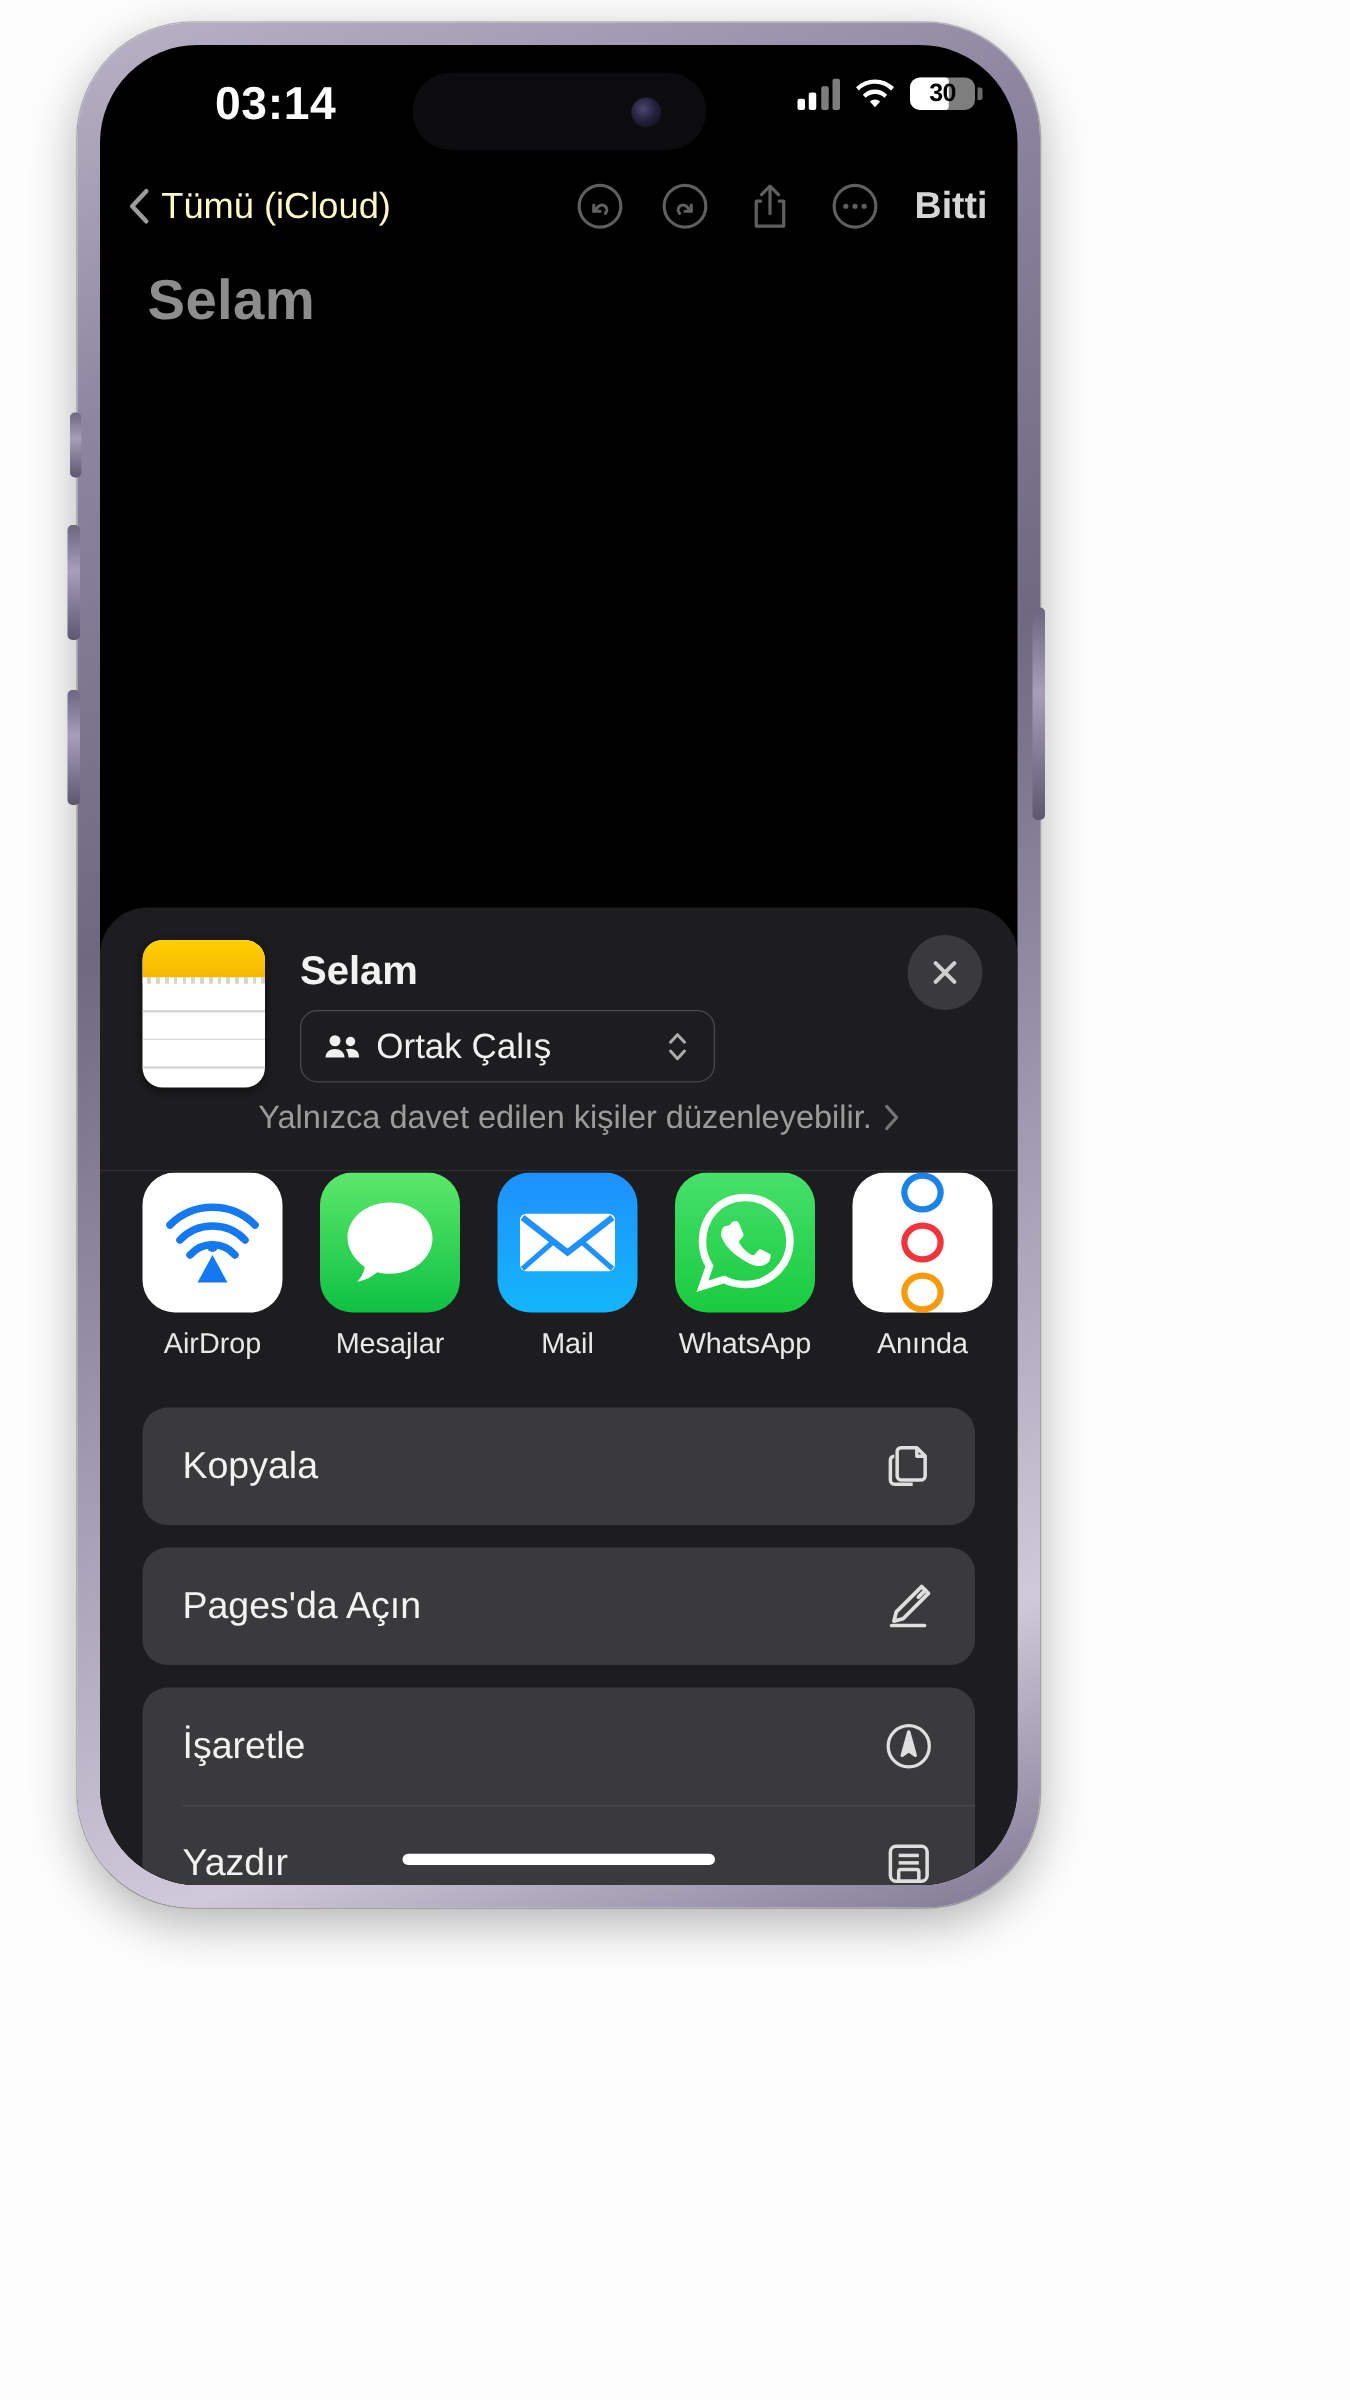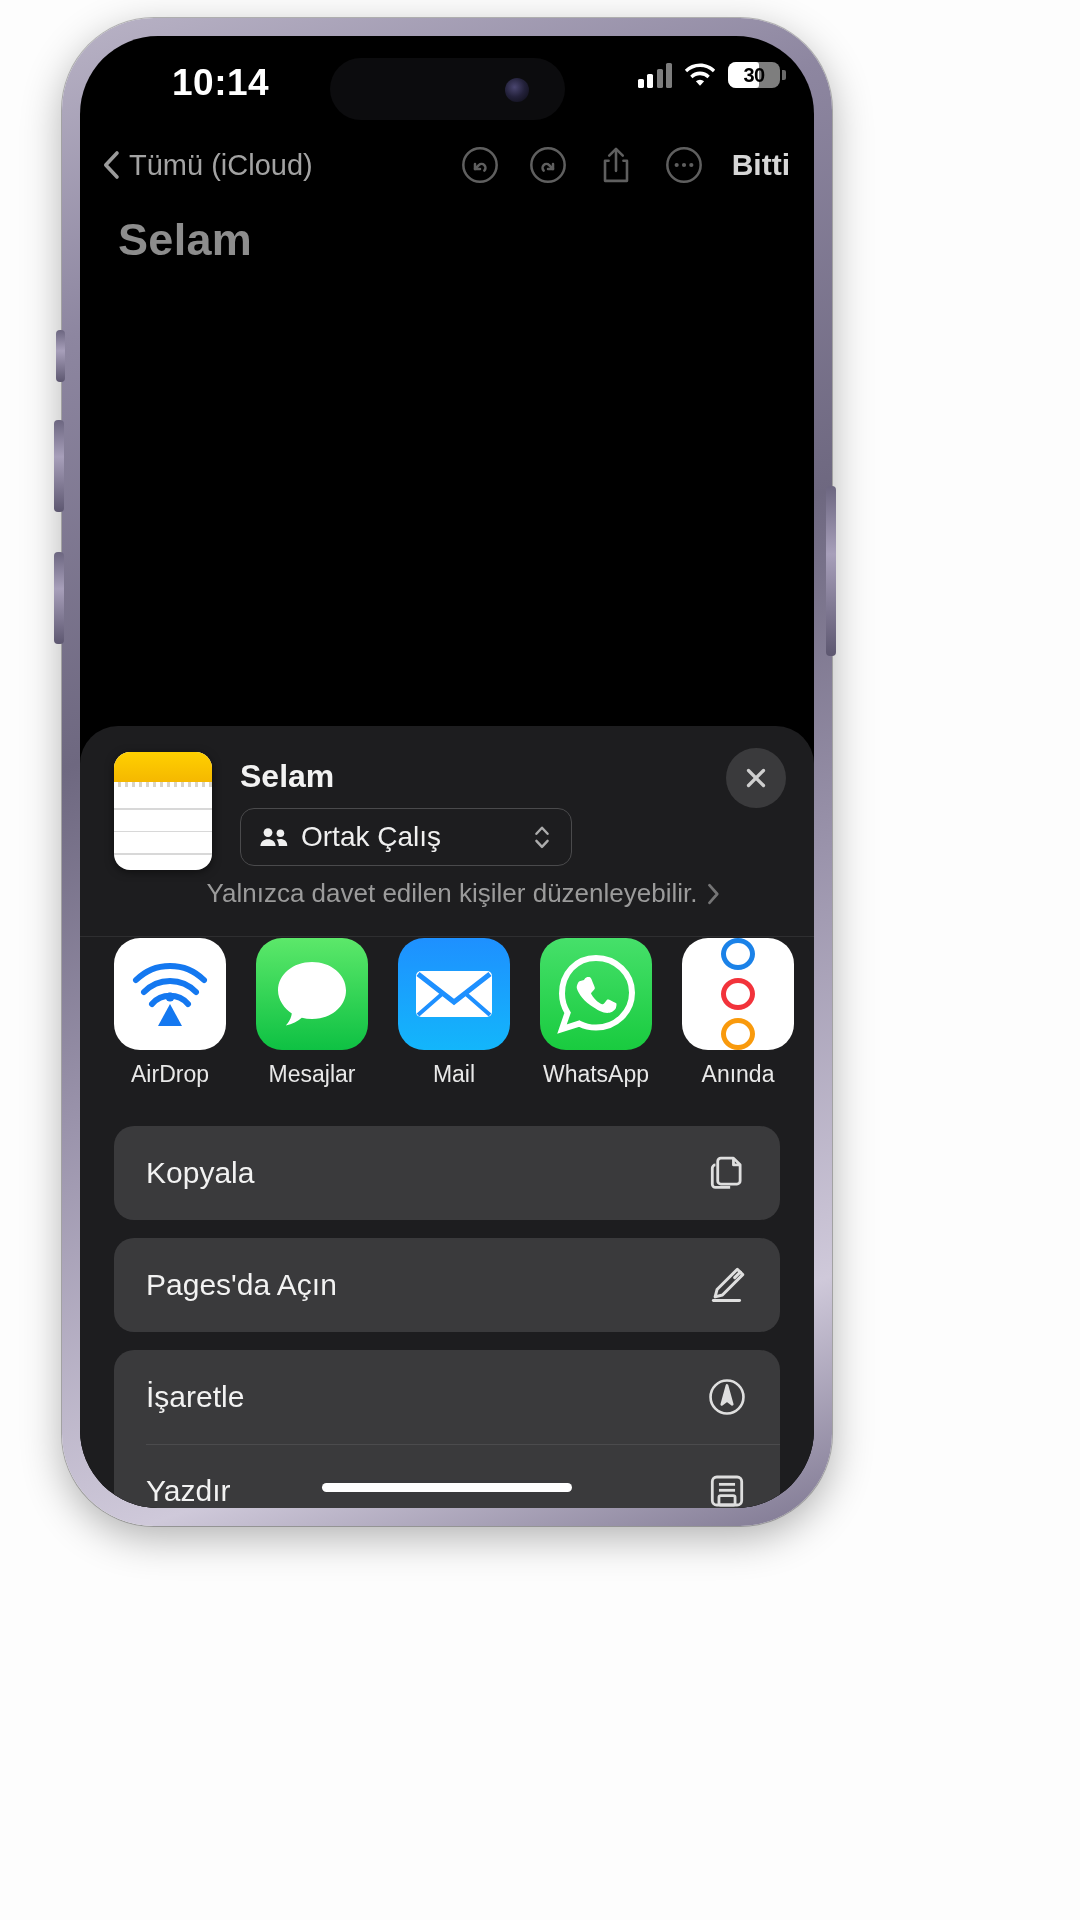--- a/index.html
+++ b/index.html
@@ -58,21 +58,21 @@
   #battery .fill{position:absolute;left:0;top:0;bottom:0;width:60%;background:#fff;border-radius:8px 3px 3px 8px;}
   #battery .lvl{position:relative;font-size:20px;font-weight:700;color:#000;letter-spacing:-.5px;}
   #battery .cap{position:absolute;right:-6px;top:8px;width:4px;height:10px;border-radius:0 2px 2px 0;background:#6a6a6a;}
 
   
   #nav-bar{
     position:absolute;left:0;top:96px;width:734px;height:66px;
     display:flex;align-items:center;color:#9a9a9a;
   }
   #back-button{display:flex;align-items:center;gap:9px;margin-left:22px;cursor:pointer;}
-  #back-button .lbl{font-size:29px;color:#a3a3a3;}
+  #back-button .lbl{font-size:29px;color:#fef9c3;}
   #nav-spacer{flex:1;}
   .nav-icon{width:40px;height:40px;margin-right:28px;opacity:.62;}
   #done-button{font-size:30px;font-weight:700;color:#d6d6d6;margin-right:24px;}
 
   
   #note-title{
     position:absolute;left:38px;top:178px;font-size:45px;font-weight:800;color:#8d8d8d;letter-spacing:.3px;
   }
   #note-body{position:absolute;left:38px;top:250px;right:38px;color:#7a7a7a;font-size:28px;}
 
@@ -150,21 +150,21 @@
   <div class="inner-bezel"></div>
 </div>
 <div class="side-btn" id="btn-silent"></div>
 <div class="side-btn" id="btn-volup"></div>
 <div class="side-btn" id="btn-voldn"></div>
 <div class="side-btn" id="btn-power"></div>
 
 <div id="screen">
 
   <div id="status-bar">
-    <div id="status-time">10:14</div>
+    <div id="status-time">03:14</div>
     <div id="bell-slash-icon">
       <svg viewBox="0 0 24 24" width="34" height="34" fill="#fff">
         <path d="M12 2.6a1.4 1.4 0 0 1 1.4 1.4v.5c2.6.6 4.4 2.9 4.4 5.7v3.5l1.5 2.1v1.1H7.2l9.4-9.4V10c0-2.4-1.9-4.3-4.6-4.3-.9 0-1.7.2-2.4.6L8.4 5.1c.5-.3 1.1-.5 1.7-.6V4A1.4 1.4 0 0 1 12 2.6z"></path>
         <path d="M6.2 8.4c-.1.4-.1.9-.1 1.3v4l-1.5 2.1v1.1h1.1l-2.5 2.5 1.1 1.1L20.3 4.5l-1.1-1.1L6.2 8.4z" opacity="0"></path>
         <rect x="2.3" y="19.2" width="24" height="1.9" transform="rotate(-45 2.3 19.2)" fill="#fff"></rect>
         <path d="M10.2 19.1a1.9 1.9 0 0 0 3.6 0h-3.6z"></path>
       </svg>
     </div>
     <div id="dynamic-island"></div>
     <div id="front-camera"></div>

